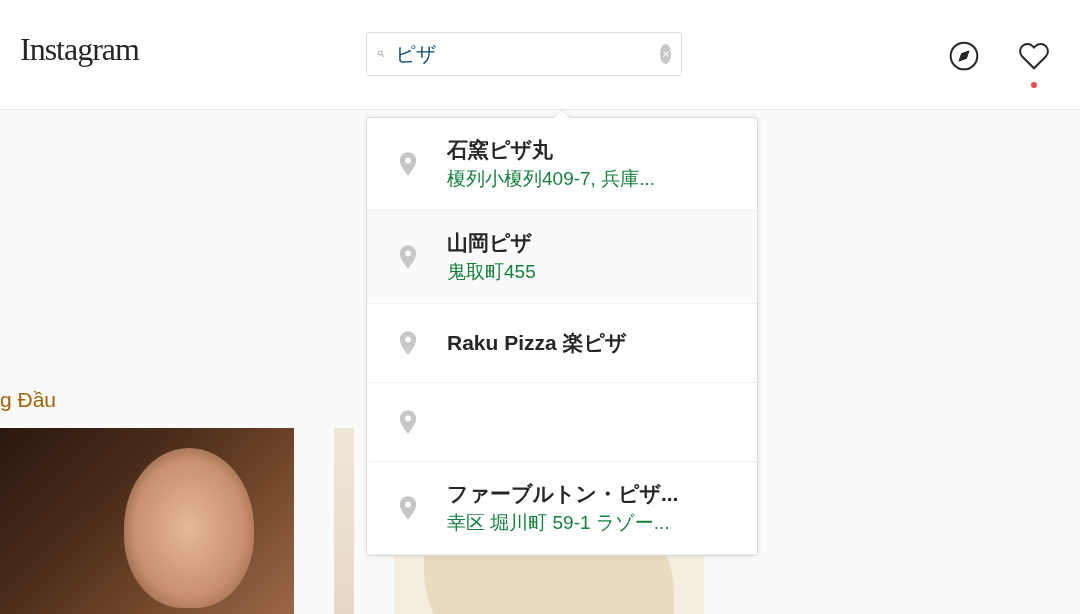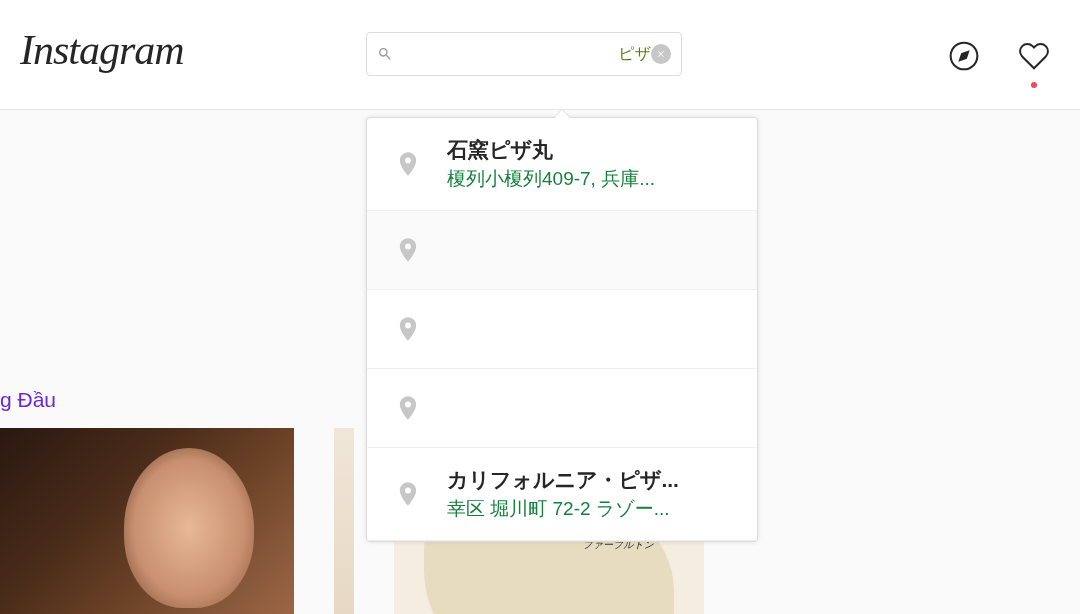--- a/index.html
+++ b/index.html
@@ -1,28 +1,28 @@
 <!DOCTYPE html>
 <html><head>
   <meta charset="utf-8">
   <style>
     * { margin: 0; padding: 0; box-sizing: border-box; }
     body { font-family: -apple-system, BlinkMacSystemFont, "Segoe UI", Helvetica, Arial, sans-serif; background: #fff; width: 1080px; height: 614px; overflow: hidden; }
 
     .header { height: 110px; background: #fff; border-bottom: 1px solid #e6e6e6; display: flex; align-items: center; padding: 0 20px; position: relative; z-index: 100; }
 
-    .logo { font-family: 'Brush Script MT', cursive; font-size: 42px; font-style: italic; color: #262626; letter-spacing: -1px; margin-top: -10px; }
+    .logo { font-family: 'Brush Script MT', cursive; font-size: 32px; color: #262626; letter-spacing: -1px; margin-top: -10px; }
 
     .search-wrapper { position: absolute; left: 366px; top: 32px; }
 
     .search-box { width: 316px; height: 44px; border: 1px solid #dbdbdb; border-radius: 4px; display: flex; align-items: center; padding: 0 10px; background: #fff; position: relative; }
 
     .search-icon { width: 16px; height: 16px; fill: #999; margin-right: 10px; }
 
-    .search-input { flex: 1; border: none; outline: none; font-size: 16px; color: #4d7c0f; background: transparent; text-align: right; }
+    .search-input { flex: 1; border: none; outline: none; font-size: 20px; color: #0c4a6e; background: transparent; }
 
     .clear-btn { width: 20px; height: 20px; border-radius: 50%; background: #c7c7c7; display: flex; align-items: center; justify-content: center; cursor: pointer; }
     .clear-btn svg { width: 10px; height: 10px; fill: #fff; }
 
     .dropdown { position: absolute; top: 85px; left: 0; width: 392px; background: #fff; border: 1px solid #dbdbdb; border-radius: 4px; box-shadow: 0 0 5px rgba(0,0,0,0.1); }
     .dropdown::before { content: ''; position: absolute; top: -9px; left: 50%; margin-left: -9px; width: 0; height: 0; border-left: 9px solid transparent; border-right: 9px solid transparent; border-bottom: 9px solid #dbdbdb; }
     .dropdown::after { content: ''; position: absolute; top: -8px; left: 50%; margin-left: -8px; width: 0; height: 0; border-left: 8px solid transparent; border-right: 8px solid transparent; border-bottom: 8px solid #fff; }
 
     .dropdown-inner { max-height: 490px; overflow-y: auto; }
 
@@ -40,21 +40,21 @@
     .dropdown-inner::-webkit-scrollbar-track { background: #f1f1f1; }
     .dropdown-inner::-webkit-scrollbar-thumb { background: #c1c1c1; }
 
     .nav-icons { position: absolute; right: 30px; top: 40px; display: flex; gap: 38px; align-items: center; }
     .nav-icon { cursor: pointer; position: relative; }
     .nav-icon svg { width: 32px; height: 32px; fill: none; stroke: #262626; stroke-width: 1.5; }
     .noti-dot { position: absolute; bottom: -12px; left: 50%; margin-left: -3px; width: 6px; height: 6px; border-radius: 50%; background: #ed4956; }
 
     .content { background: #fafafa; height: 504px; position: relative; padding-top: 20px; }
 
-    .feed-label { position: absolute; left: 0; top: 278px; font-size: 21px; color: #6d28d9; }
+    .feed-label { position: absolute; left: 0; top: 278px; font-size: 21px; color: #a16207; }
 
     .photo-grid { position: absolute; top: 318px; left: 0; display: flex; gap: 40px; }
     .photo { width: 294px; height: 296px; background: #ddd; }
     .photo.p1 { background: linear-gradient(135deg, #2a1810 0%, #4a2c1a 30%, #6b4226 50%, #8b5a3c 70%, #b87a52 100%); position: relative; overflow: hidden; }
     .photo.p1::before { content: ''; position: absolute; right: 40px; top: 20px; width: 130px; height: 160px; background: radial-gradient(ellipse at center, #e8b896 0%, #c89070 60%, transparent 100%); border-radius: 50% 50% 45% 45%; }
     .photo.p2 { background: linear-gradient(to bottom, #f0e6d8 0%, #e0d0b8 100%); width: 20px; }
     .photo.p3 { background: #f5ede0; position: relative; width: 310px; }
     .photo.p3::before { content: ''; position: absolute; left: 10px; top: 10px; right: 10px; height: 6px; background: repeating-linear-gradient(90deg, #c33 0 6px, #fff 6px 12px, #33c 12px 18px, #fff 18px 24px); transform: rotate(-2deg); }
     .photo.p3 .map-area { position: absolute; left: 30px; top: 60px; right: 30px; bottom: 30px; background: #e8dcc0; border-radius: 30% 50% 40% 60%; }
     .photo.p3 .pastry { position: absolute; width: 60px; height: 50px; border-radius: 50%; }
@@ -95,49 +95,52 @@
               <div class="result-sub">榎列小榎列409-7, 兵庫...</div>
             </div>
           </div>
           <div class="result-item hover">
             <div class="pin-icon">
               <svg viewBox="0 0 24 24">
                 <path d="M12 2C8.13 2 5 5.13 5 9c0 5.25 7 13 7 13s7-7.75 7-13c0-3.87-3.13-7-7-7zm0 9.5a2.5 2.5 0 110-5 2.5 2.5 0 010 5z"></path>
               </svg>
             </div>
             <div class="result-text">
+              <div class="result-title">山岡ピザ</div>
+              <div class="result-sub">鬼取町455</div>
+            </div>
+          </div>
+          <div class="result-item">
+            <div class="pin-icon">
+              <svg viewBox="0 0 24 24">
+                <path d="M12 2C8.13 2 5 5.13 5 9c0 5.25 7 13 7 13s7-7.75 7-13c0-3.87-3.13-7-7-7zm0 9.5a2.5 2.5 0 110-5 2.5 2.5 0 010 5z"></path>
+              </svg>
+            </div>
+            <div class="result-text">
+              <div class="result-title">Raku Pizza 楽ピザ</div>
             </div>
           </div>
           <div class="result-item">
             <div class="pin-icon">
               <svg viewBox="0 0 24 24">
                 <path d="M12 2C8.13 2 5 5.13 5 9c0 5.25 7 13 7 13s7-7.75 7-13c0-3.87-3.13-7-7-7zm0 9.5a2.5 2.5 0 110-5 2.5 2.5 0 010 5z"></path>
               </svg>
             </div>
             <div class="result-text">
             </div>
           </div>
           <div class="result-item">
             <div class="pin-icon">
               <svg viewBox="0 0 24 24">
                 <path d="M12 2C8.13 2 5 5.13 5 9c0 5.25 7 13 7 13s7-7.75 7-13c0-3.87-3.13-7-7-7zm0 9.5a2.5 2.5 0 110-5 2.5 2.5 0 010 5z"></path>
               </svg>
             </div>
             <div class="result-text">
-            </div>
-          </div>
-          <div class="result-item">
-            <div class="pin-icon">
-              <svg viewBox="0 0 24 24">
-                <path d="M12 2C8.13 2 5 5.13 5 9c0 5.25 7 13 7 13s7-7.75 7-13c0-3.87-3.13-7-7-7zm0 9.5a2.5 2.5 0 110-5 2.5 2.5 0 010 5z"></path>
-              </svg>
-            </div>
-            <div class="result-text">
-              <div class="result-title">カリフォルニア・ピザ...</div>
-              <div class="result-sub">幸区 堀川町 72-2 ラゾー...</div>
+              <div class="result-title">ファーブルトン・ピザ...</div>
+              <div class="result-sub">幸区 堀川町 59-1 ラゾー...</div>
             </div>
           </div>
         </div>
     </div>
   </div>
 
   <div class="nav-icons">
     <div class="nav-icon">
       <svg viewBox="0 0 24 24">
           <circle cx="12" cy="12" r="10"></circle>

